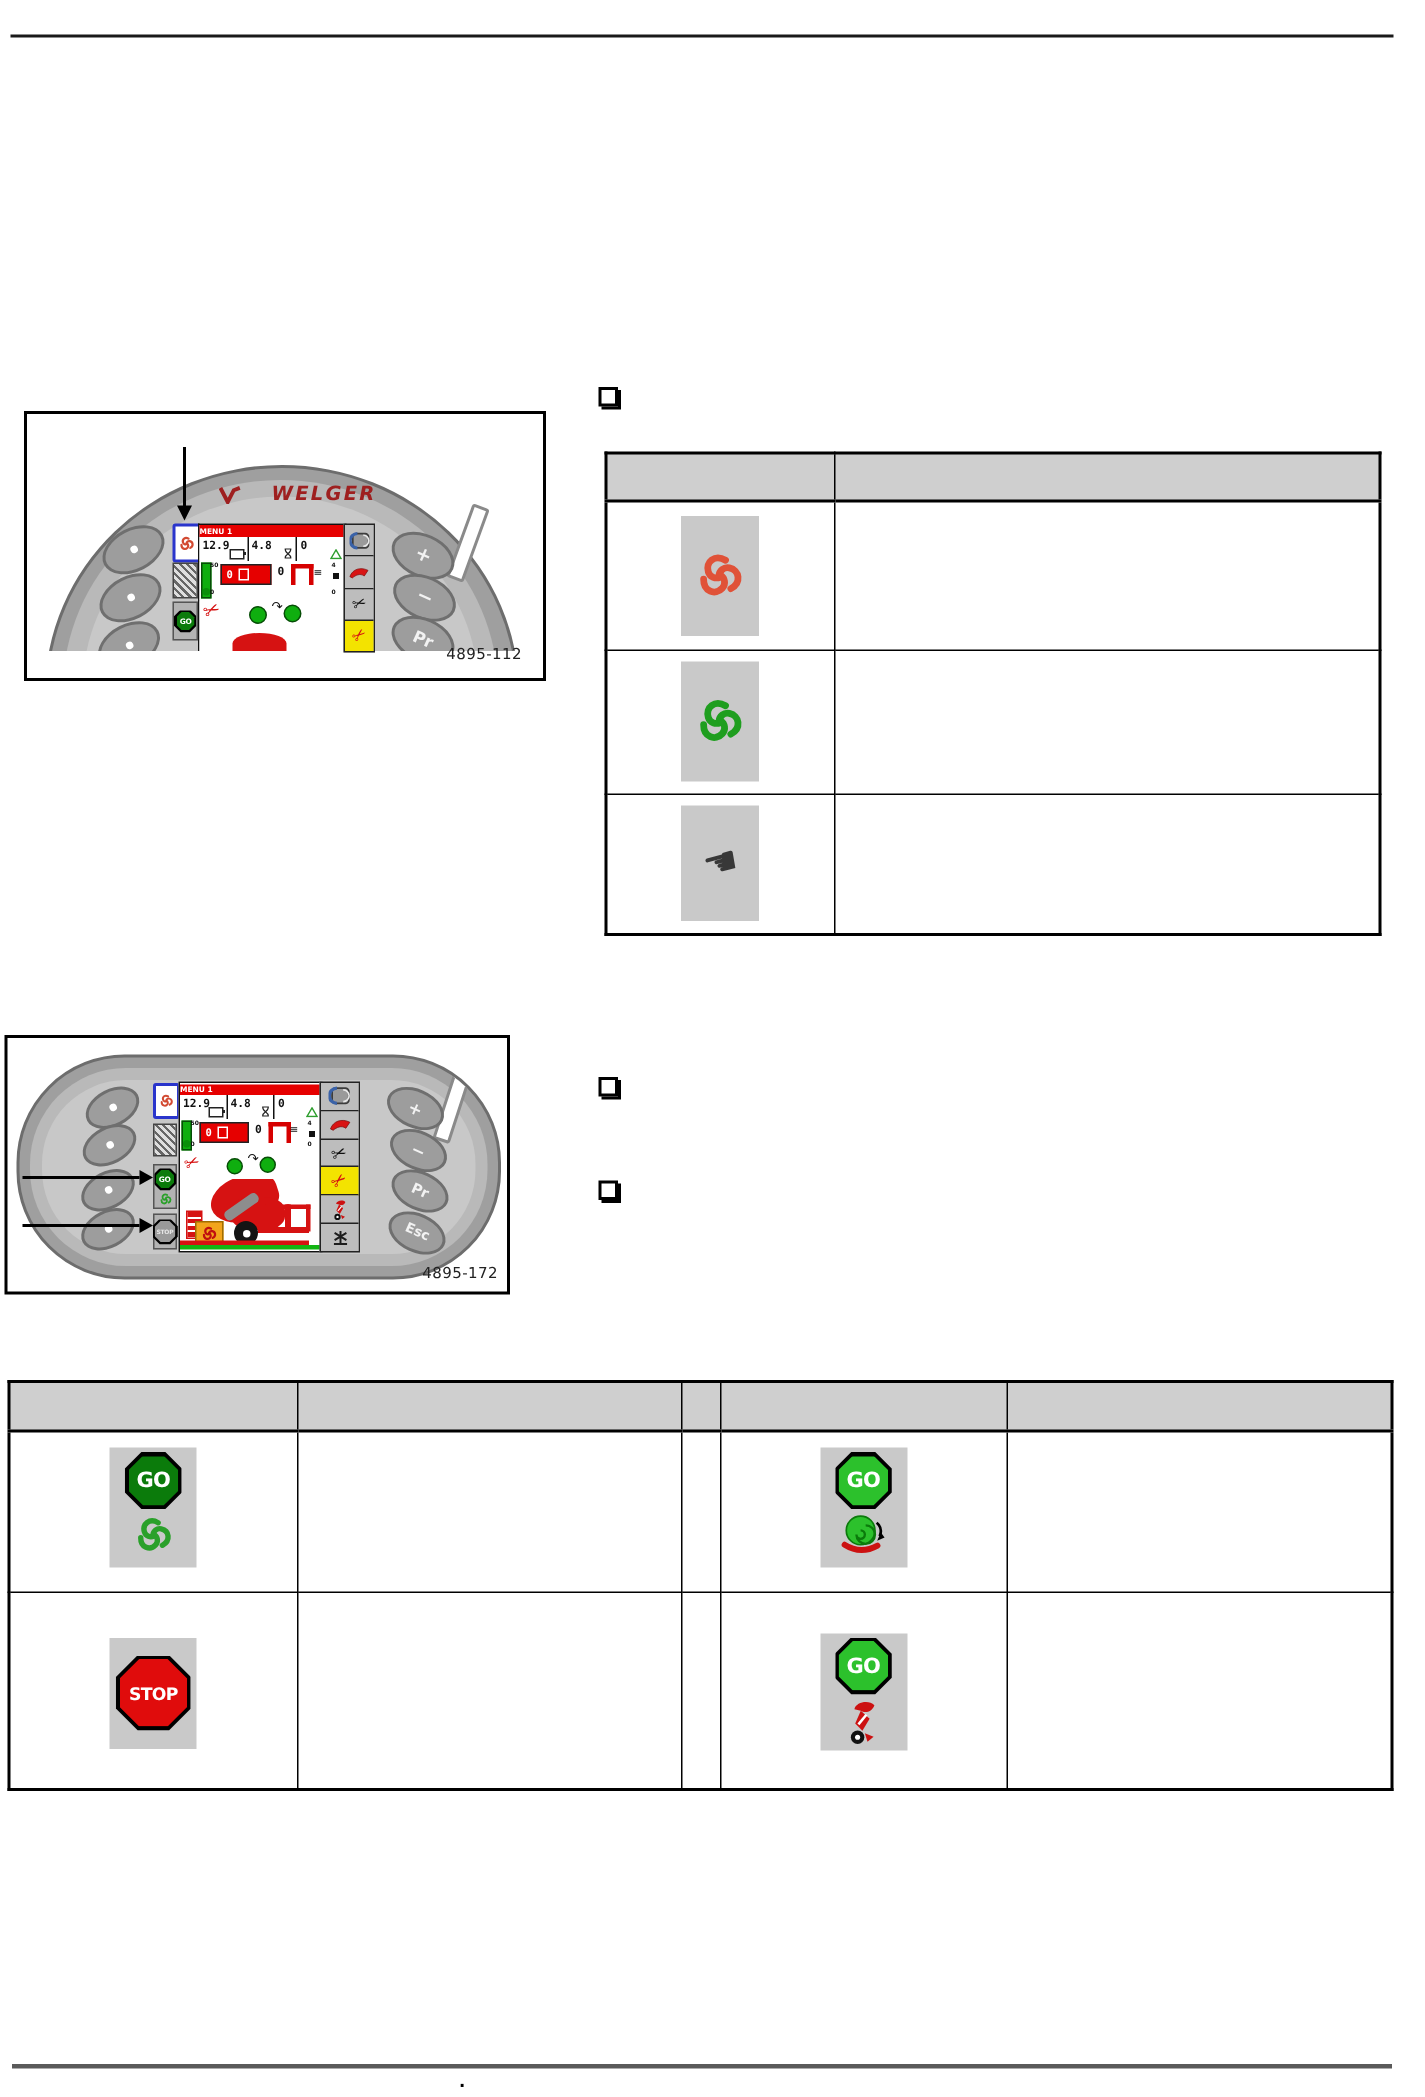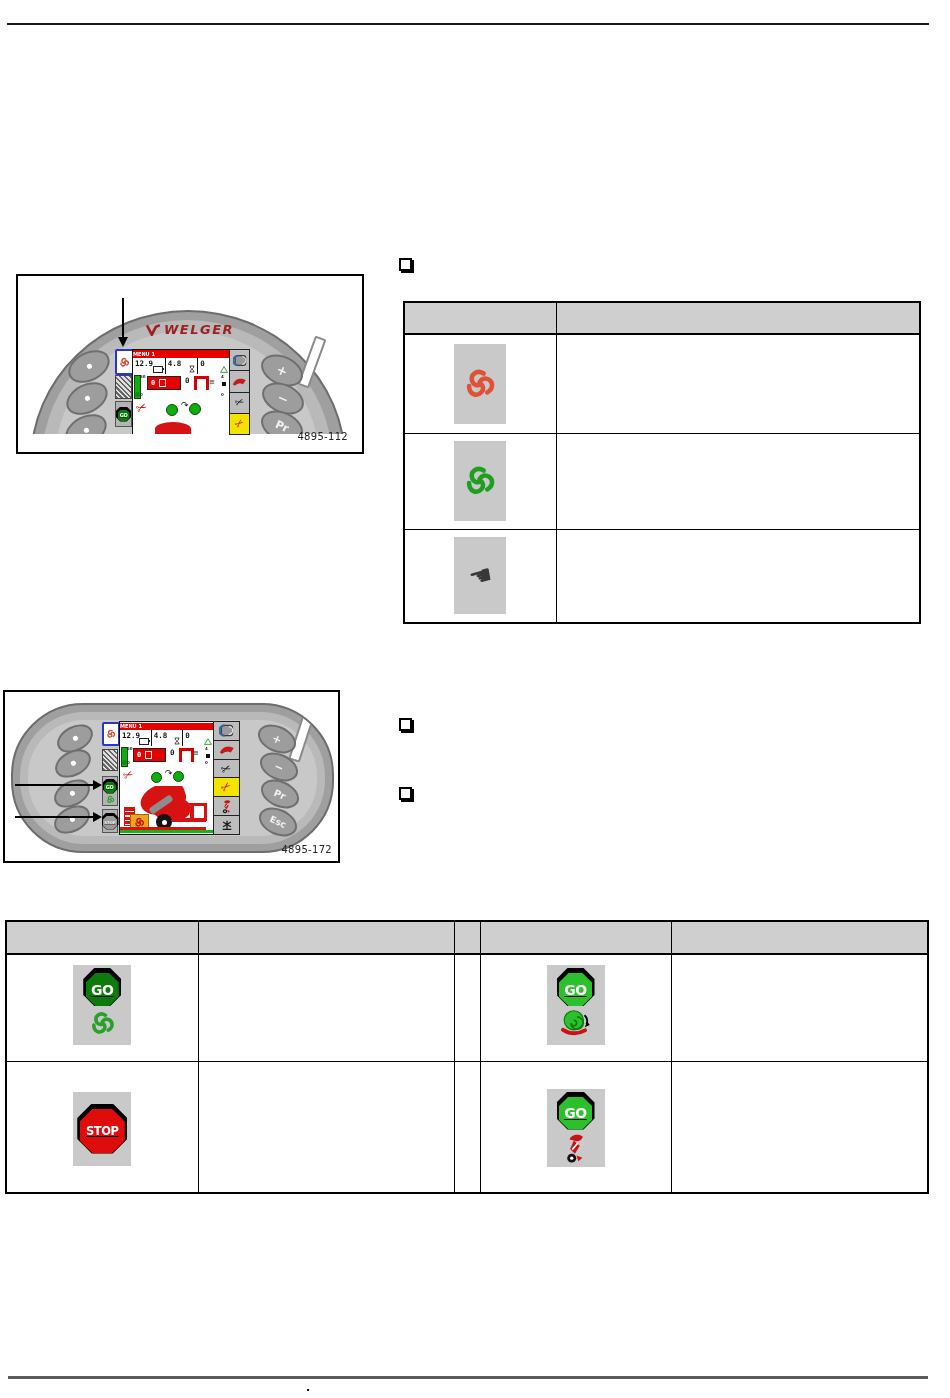--- a/index.html
+++ b/index.html
@@ -37,22 +37,22 @@
 
   
   .dline{position:absolute;width:2px;background:#000;}
   .dhead{position:absolute;width:0;height:0;border-left:5px solid transparent;
          border-right:5px solid transparent;border-top:10px solid #000;}
   .harrow{position:absolute;height:2px;background:#000;}
   .harrow::after{content:"";position:absolute;right:-9px;top:-4px;width:0;height:0;
          border-top:5px solid transparent;border-bottom:5px solid transparent;border-left:9px solid #000;}
 
   
-  .oct{display:flex;align-items:flex-end;justify-content:center;background:#000;flex:none;
-       clip-path:polygon(29% 0,71% 0,100% 29%,100% 71%,71% 100%,29% 100%,0 71%,0 29%);text-decoration:underline;}
+  .oct{display:flex;align-items:center;justify-content:center;background:#000;flex:none;
+       clip-path:polygon(29% 0,71% 0,100% 29%,100% 71%,71% 100%,29% 100%,0 71%,0 29%);}
   .oct b{clip-path:polygon(29% 0,71% 0,100% 29%,100% 71%,71% 100%,29% 100%,0 71%,0 29%);
        display:flex;align-items:center;justify-content:center;color:#fff;font-weight:bold;
        width:calc(100% - 5px);height:calc(100% - 5px);letter-spacing:-0.5px;}
   .oct.gdark b{background:#0b7b0b;}
   .oct.gbright b{background:#2cc12c;}
   .oct.red b{background:#e00c0c;}
   .oct.gray b{background:#9a9a9a;color:#e6e6e6;}
   .oct.big{width:38px;height:38px;}  .oct.big b{font-size:14px;}
   .oct.stopbig{width:50px;height:50px;} .oct.stopbig b{font-size:11.5px;}
   .oct.mini{width:15px;height:15px;} .oct.mini b{width:calc(100% - 3px);height:calc(100% - 3px);}
@@ -109,21 +109,21 @@
   .b-hub{width:5px;height:5px;background:#fff;border-radius:50%;}
   .b-tail{position:absolute;left:52px;top:32px;width:34px;height:4px;background:#d61212;}
   .b-post{position:absolute;width:10px;height:15px;border-top:3.5px solid #d61212;
           border-left:3px solid #d61212;border-right:3px solid #d61212;}
   .b-obox{position:absolute;left:10px;top:28px;width:17px;height:15px;background:#f2a51c;border:1px solid #a06d00;
           display:flex;align-items:center;justify-content:center;}
   .b-gred{position:absolute;left:0;top:41px;width:86px;height:2.5px;background:#d61212;}
   .b-ggrn{position:absolute;left:-2px;top:44px;width:98px;height:2.5px;background:#13b513;}
 
   
-  .logo{position:absolute;display:flex;align-items:center;gap:3px;}
+  .logo{position:absolute;display:flex;align-items:center;gap:20px;}
   .logotext{font-weight:bold;font-style:italic;color:#9e2020;font-size:13px;letter-spacing:1.5px;}
 
   
   .dtable{position:absolute;border-collapse:collapse;table-layout:fixed;background:#fff;border:2.5px solid #000;}
   .dtable th,.dtable td{border:1.6px solid #000;padding:0;vertical-align:top;}
   .dtable thead th{background:#cfcfcf;border-bottom:2.2px solid #000;}
   .graybox{background:#c9c9c9;display:flex;flex-direction:column;align-items:center;justify-content:center;margin:0 auto;}
   .gb-col{justify-content:flex-start;}
 
   .footmark{position:absolute;font-size:11px;font-weight:bold;color:#000;}

